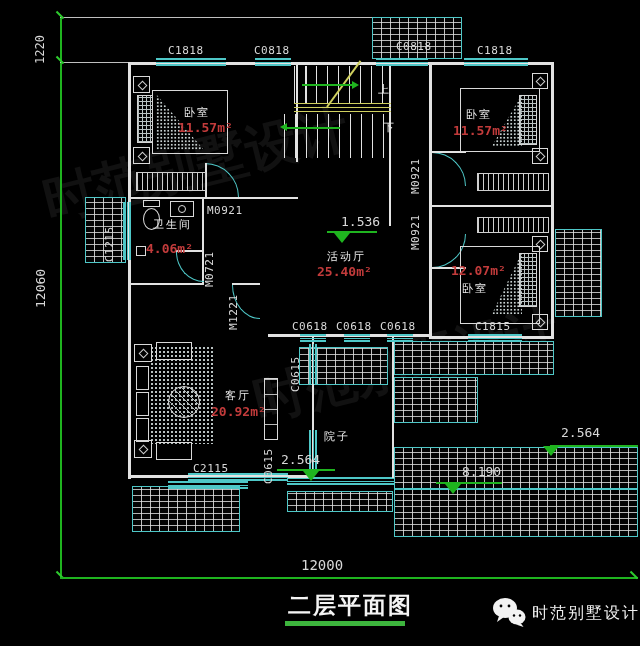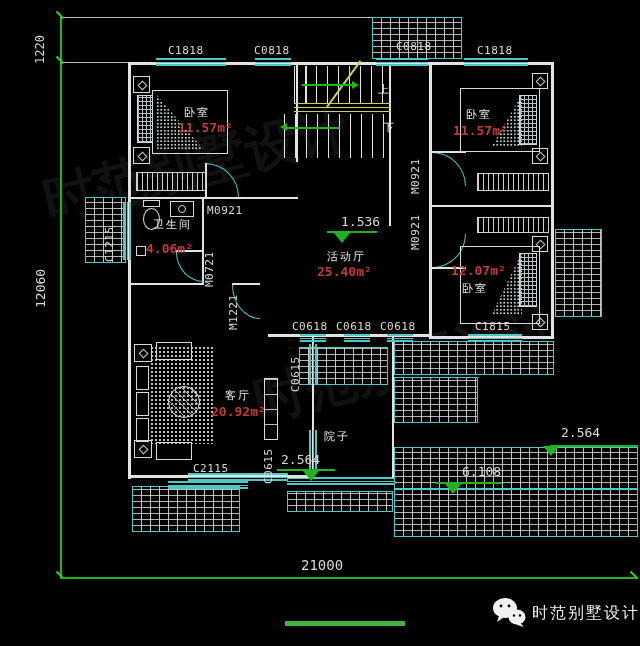--- a/index.html
+++ b/index.html
@@ -73,21 +73,21 @@
   <div class="gline" style="left:60px;top:17px;width:1.5px;height:561px;"></div>
   <div class="wline" style="left:60px;top:17px;width:312px;height:1px;"></div>
   <div class="wline" style="left:60px;top:62px;width:68px;height:1px;"></div>
   <div class="tick" style="left:55px;top:14px;"></div>
   <div class="tick" style="left:55px;top:59px;"></div>
   <div class="tick" style="left:55px;top:574px;"></div>
   <div class="dim vtext" style="left:33px;top:20px;height:44px;font-size:12px;">1220</div>
   <div class="dim vtext" style="left:33px;top:238px;height:70px;">12060</div>
   <div class="gline" style="left:60px;top:577px;width:578px;height:1.5px;"></div>
   <div class="tick" style="left:629px;top:574px;"></div>
-  <div class="dim" style="left:301px;top:557px;font-size:14px;">21000</div>
+  <div class="dim" style="left:301px;top:557px;font-size:14px;">12000</div>
 
   <div class="tile" style="left:372px;top:17px;width:90px;height:42px;"></div>
   <div class="tile" style="left:85px;top:197px;width:41px;height:66px;"></div>
   <div class="tile" style="left:555px;top:229px;width:47px;height:88px;"></div>
   <div class="tile" style="left:394px;top:341px;width:160px;height:34px;"></div>
   <div class="tile" style="left:394px;top:377px;width:84px;height:46px;"></div>
   <div class="tile" style="left:299px;top:347px;width:89px;height:38px;"></div>
   <div class="tile" style="left:132px;top:486px;width:108px;height:46px;"></div>
   <div class="tile" style="left:287px;top:491px;width:106px;height:21px;"></div>
   <div class="tile" style="left:394px;top:447px;width:244px;height:90px;"></div>
@@ -219,24 +219,25 @@
 
   <div class="dim" style="left:341px;top:214px;">1.536</div>
   <div class="gline" style="left:327px;top:231px;width:50px;height:1.5px;"></div>
   <div class="tri" style="left:334px;top:233px;"></div>
   <div class="dim" style="left:281px;top:452px;">2.564</div>
   <div class="gline" style="left:277px;top:469px;width:58px;height:1.5px;"></div>
   <div class="tri" style="left:303px;top:471px;"></div>
   <div class="dim" style="left:561px;top:425px;">2.564</div>
   <div class="gline" style="left:550px;top:445px;width:88px;height:1.5px;"></div>
   <div class="tri" style="left:543px;top:446px;"></div>
-  <div class="dim" style="left:462px;top:464px;">6.108</div>
+  <div class="dim" style="left:462px;top:464px;">8.190</div>
   <div class="gline" style="left:436px;top:482px;width:66px;height:1.5px;"></div>
   <div class="tri" style="left:445px;top:484px;"></div>
 
+  <div class="title" style="left:288px;top:590px;">二层平面图</div>
   <div class="abs" style="left:285px;top:621px;width:120px;height:5px;background:#3db53d;"></div>
 
   <svg class="abs" style="left:492px;top:597px;" width="34" height="30" viewBox="0 0 34 30">
     <ellipse cx="13" cy="11" rx="12" ry="10" fill="#f2f2f2"></ellipse>
     <polygon points="7,19 5,25 12,20" fill="#f2f2f2"></polygon>
     <circle cx="9" cy="9" r="1.4" fill="#000"></circle>
     <circle cx="17" cy="9" r="1.4" fill="#000"></circle>
     <ellipse cx="25" cy="20" rx="8.5" ry="7.5" fill="#f2f2f2"></ellipse>
     <polygon points="29,26.5 31.5,30 24,27.5" fill="#f2f2f2"></polygon>
     <circle cx="22" cy="18.5" r="1.2" fill="#000"></circle>

